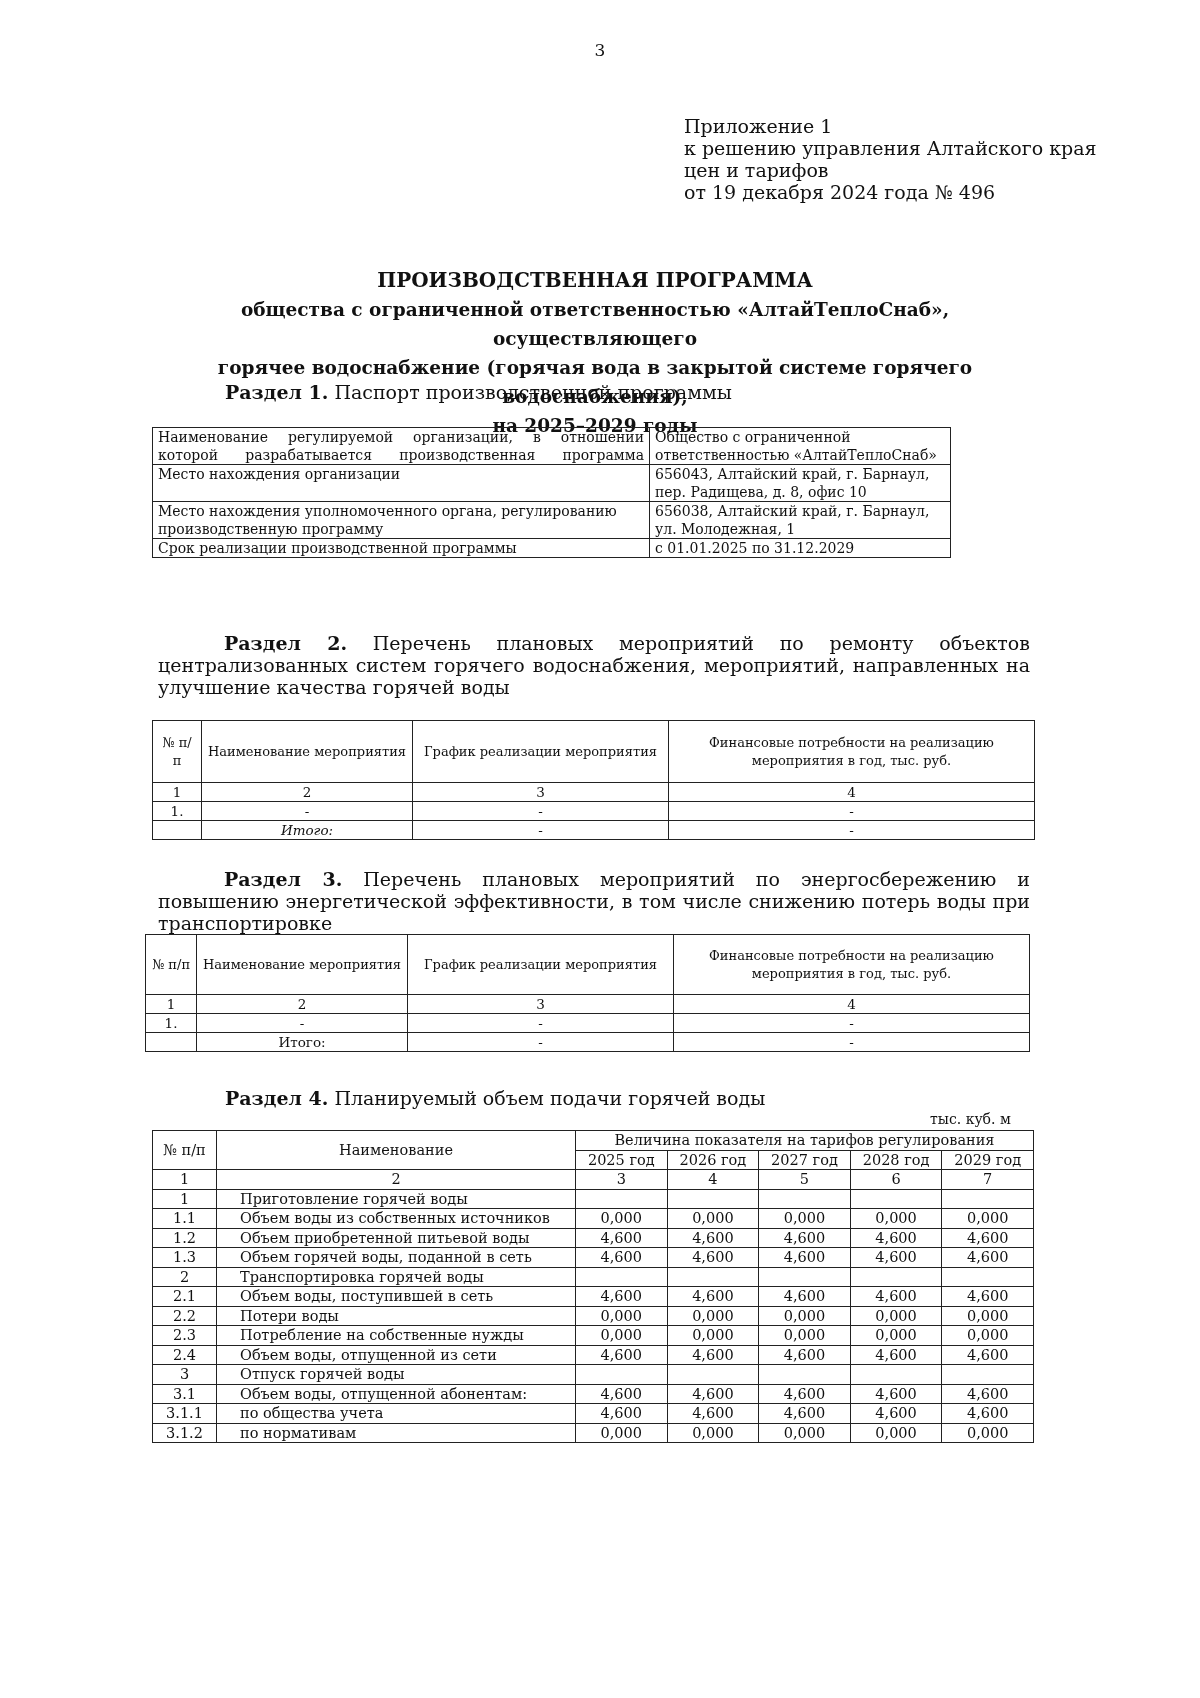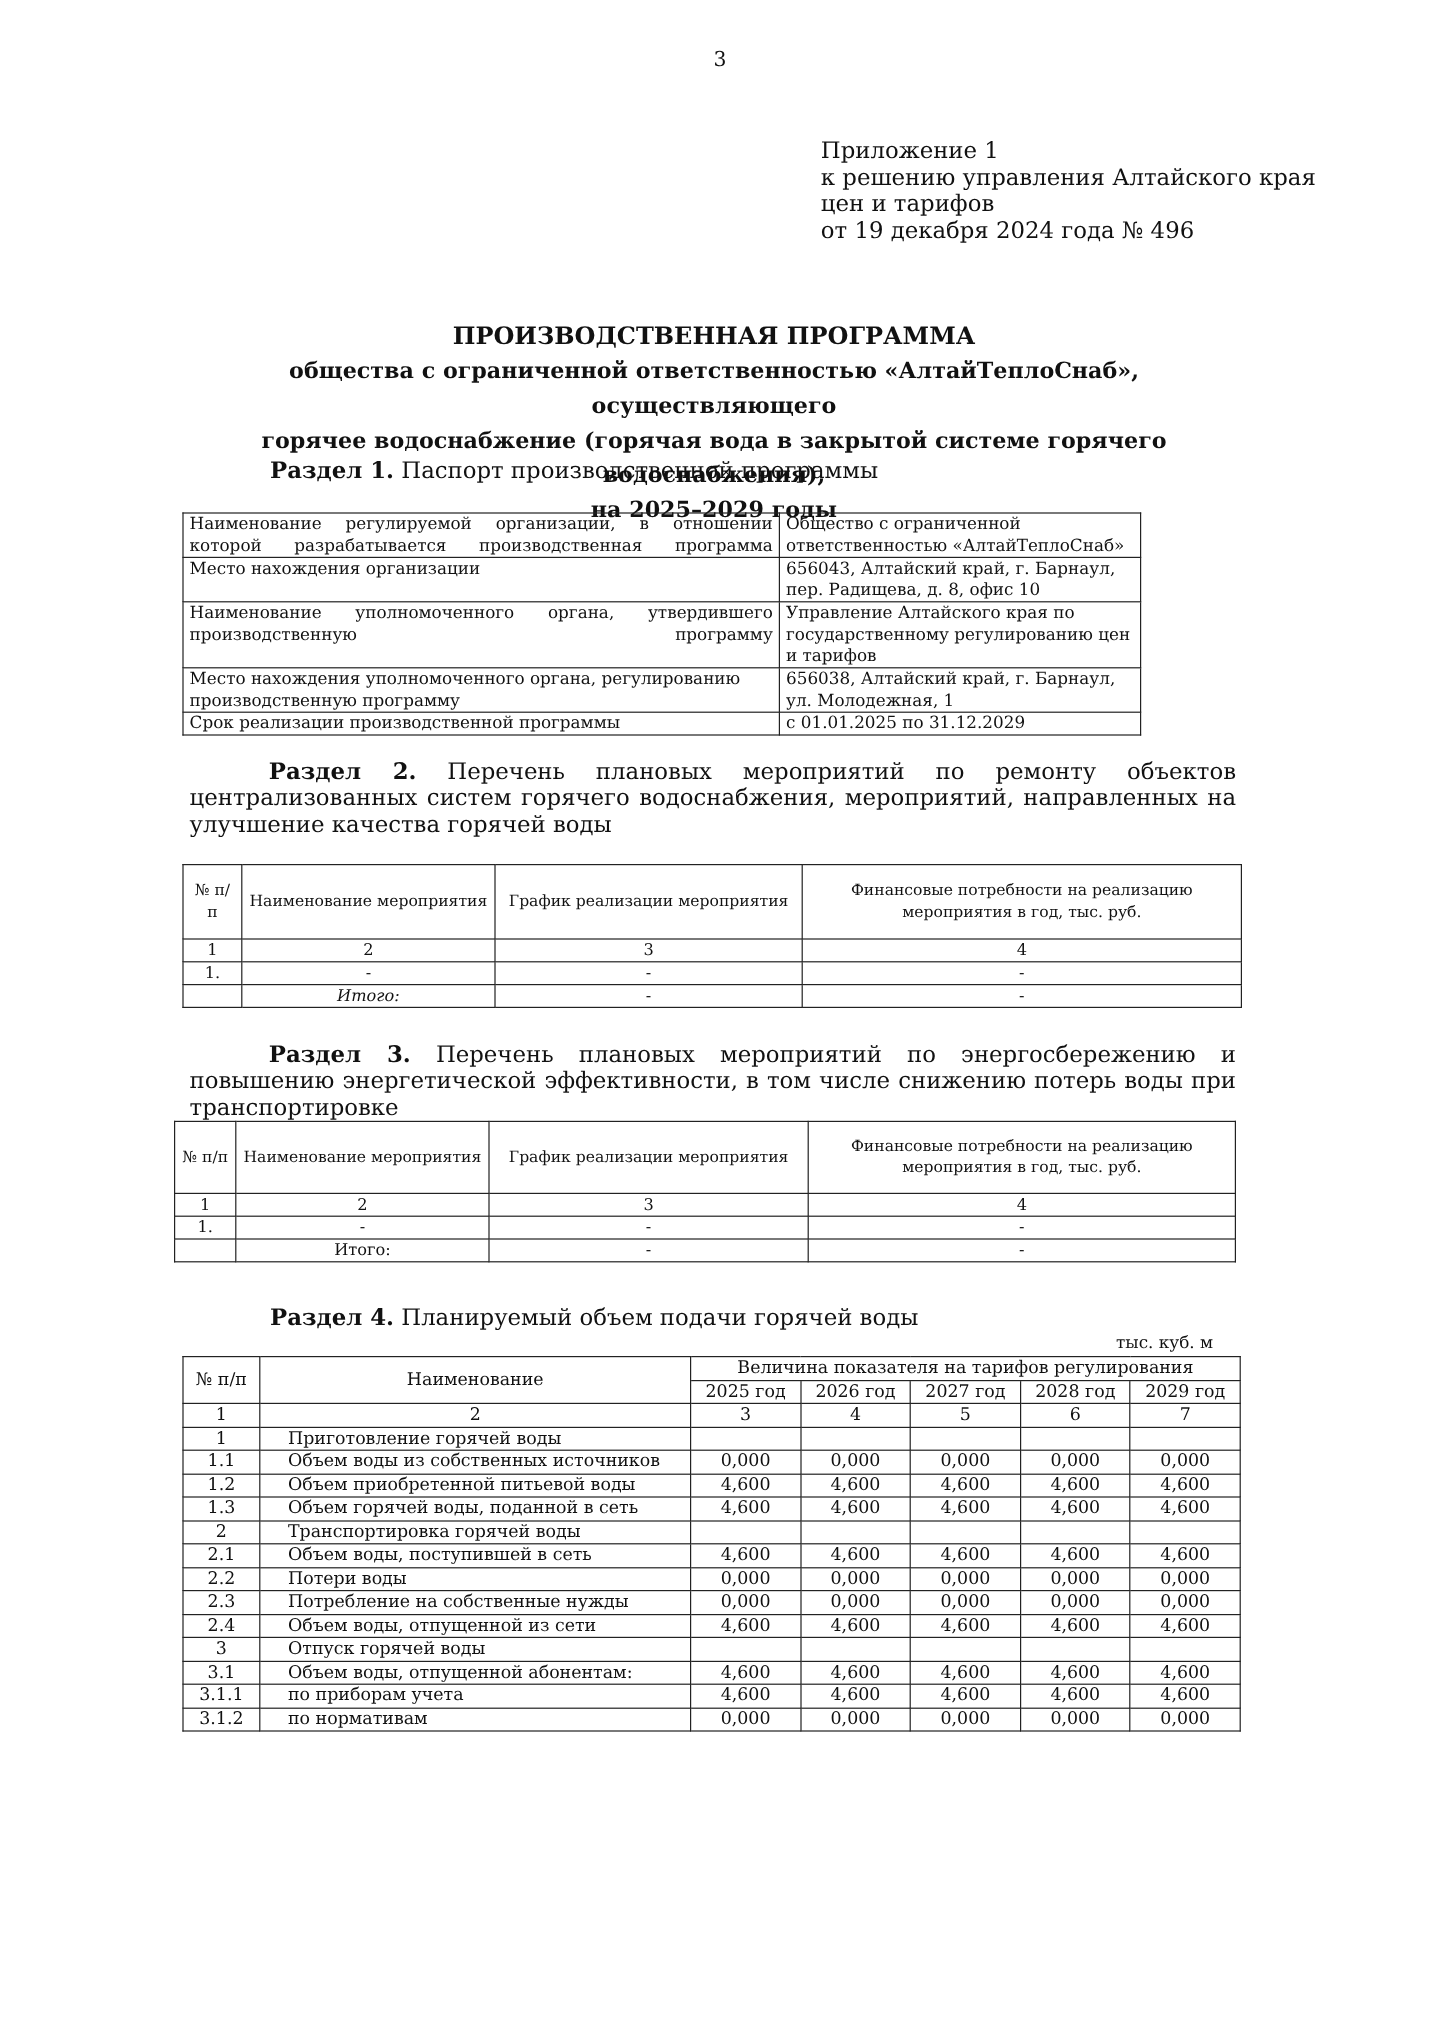--- a/index.html
+++ b/index.html
@@ -56,24 +56,20 @@
   <tbody>
       <tr>
     <td class="justify">Наименование регулируемой организации, в отношении которой разрабатывается производственная программа</td>
     <td>Общество с ограниченной ответственностью «АлтайТеплоСнаб»</td>
   </tr>
   <tr>
     <td>Место нахождения организации</td>
     <td>656043, Алтайский край, г. Барнаул, пер. Радищева, д. 8, офис 10</td>
   </tr>
   <tr>
-    <td class="justify">Наименование уполномоченного органа, утвердившего производственную программу</td>
-    <td>Управление Алтайского края по государственному регулированию цен и тарифов</td>
-  </tr>
-  <tr>
     <td>Место нахождения уполномоченного органа, регулированию производственную программу</td>
     <td>656038, Алтайский край, г. Барнаул, ул. Молодежная, 1</td>
   </tr>
   <tr>
     <td>Срок реализации производственной программы</td>
     <td>с 01.01.2025 по 31.12.2029</td>
   </tr>
 </tbody>
   </table>
 
@@ -268,21 +264,21 @@
         <td>3.1</td>
         <td class="name">Объем воды, отпущенной абонентам:</td>
         <td>4,600</td>
         <td>4,600</td>
         <td>4,600</td>
         <td>4,600</td>
         <td>4,600</td>
       </tr>
       <tr>
         <td>3.1.1</td>
-        <td class="name">по приборам учета</td>
+        <td class="name">по общества учета</td>
         <td>4,600</td>
         <td>4,600</td>
         <td>4,600</td>
         <td>4,600</td>
         <td>4,600</td>
       </tr>
       <tr>
         <td>3.1.2</td>
         <td class="name">по нормативам</td>
         <td>0,000</td>

